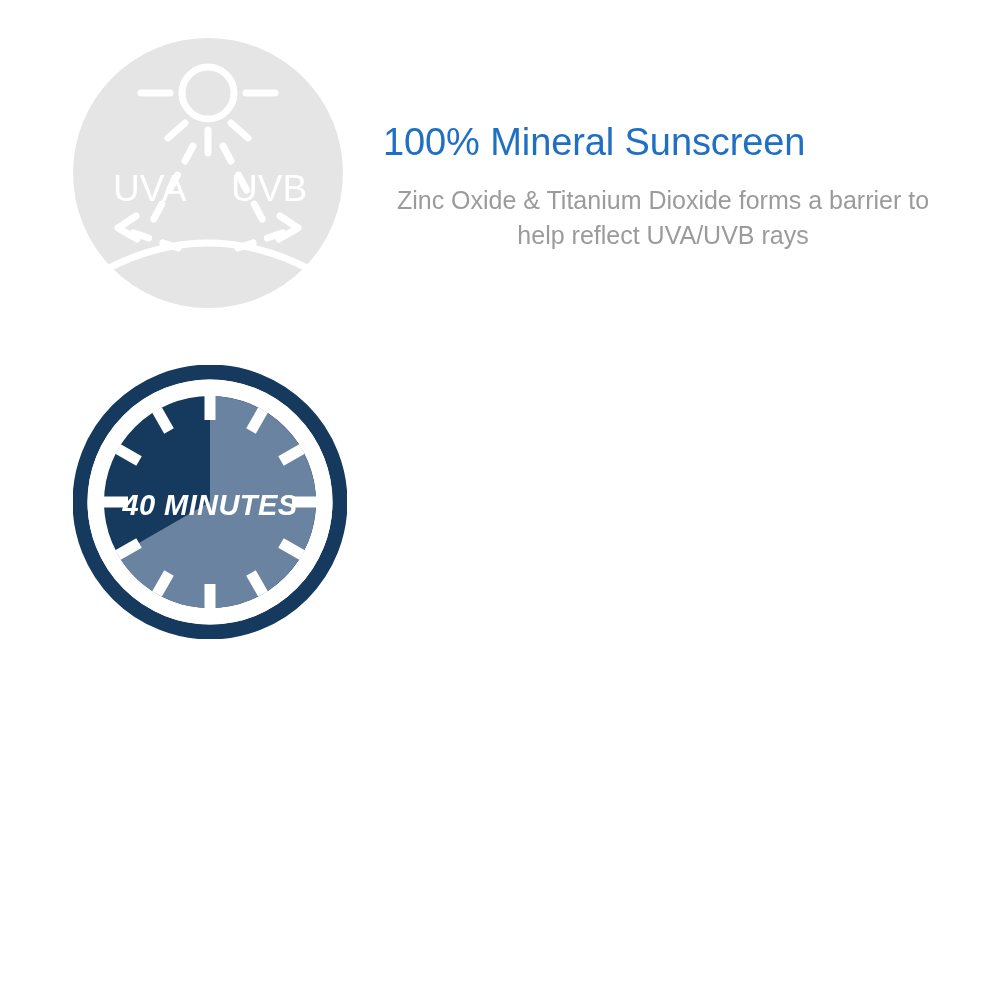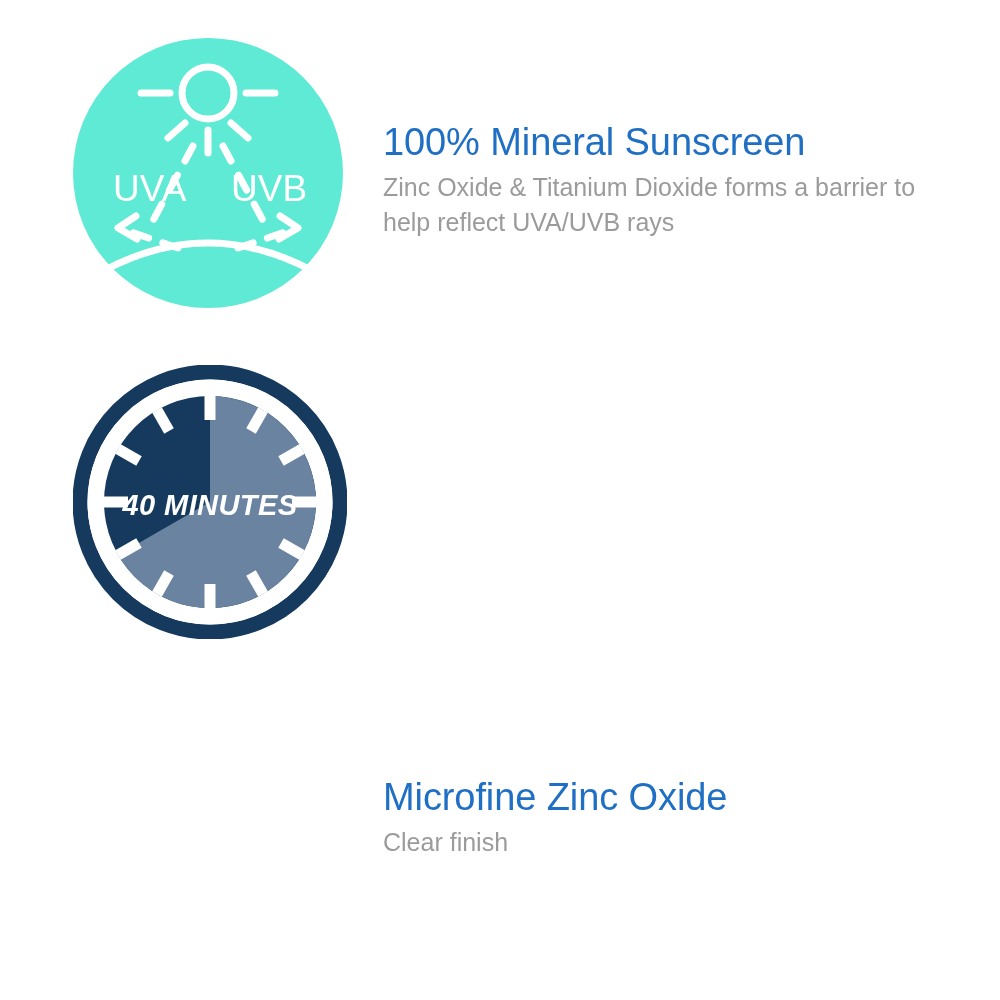--- a/index.html
+++ b/index.html
@@ -30,21 +30,21 @@
   #feature-1 { top: 365px; height: 275px; }
   #feature-2 { top: 690px; height: 270px; }
 
   .icon-badge {
     position: absolute;
     left: 73px;
     top: 0;
     width: 270px;
     height: 270px;
     border-radius: 50%;
-    background: #5eead4;
+    background: #e5e5e5;
   }
   #feature-1 .icon-badge {
     background: transparent;
     width: 274px;
     height: 274px;
     font-style: italic;
   }
 
   .icon-badge svg { display: block; width: 100%; height: 100%; }
 
@@ -64,22 +64,23 @@
     font-weight: 400;
     line-height: 1.18;
     letter-spacing: -0.1px;
     white-space: nowrap;
   }
   .feature-desc {
     color: #9b9b9b;
     font-size: 25px;
     font-weight: 400;
     line-height: 1.42;
-    margin-top: 5px;
+    margin-top: 18px;
     max-width: 560px;
+    text-align: center;
   }
 </style>
 </head>
 <body>
 
 <div class="board">
 
   <div class="feature" id="feature-0">
 
     <div class="icon-badge">
@@ -150,19 +151,15 @@
 
         <text x="137" y="150" fill="#ffffff" text-anchor="middle" font-family="Liberation Sans, sans-serif" font-size="29" font-weight="700" letter-spacing="0.4">40 MINUTES</text>
       </svg>
     </div>
 
   </div>
 
   <div class="feature" id="feature-2">
 
 
-    <div class="text-col">
-      <div class="feature-title">Microfine Zinc Oxide</div>
-      <div class="feature-desc">Clear finish</div>
-    </div>
   </div>
 
 </div>
 
 </body></html>

